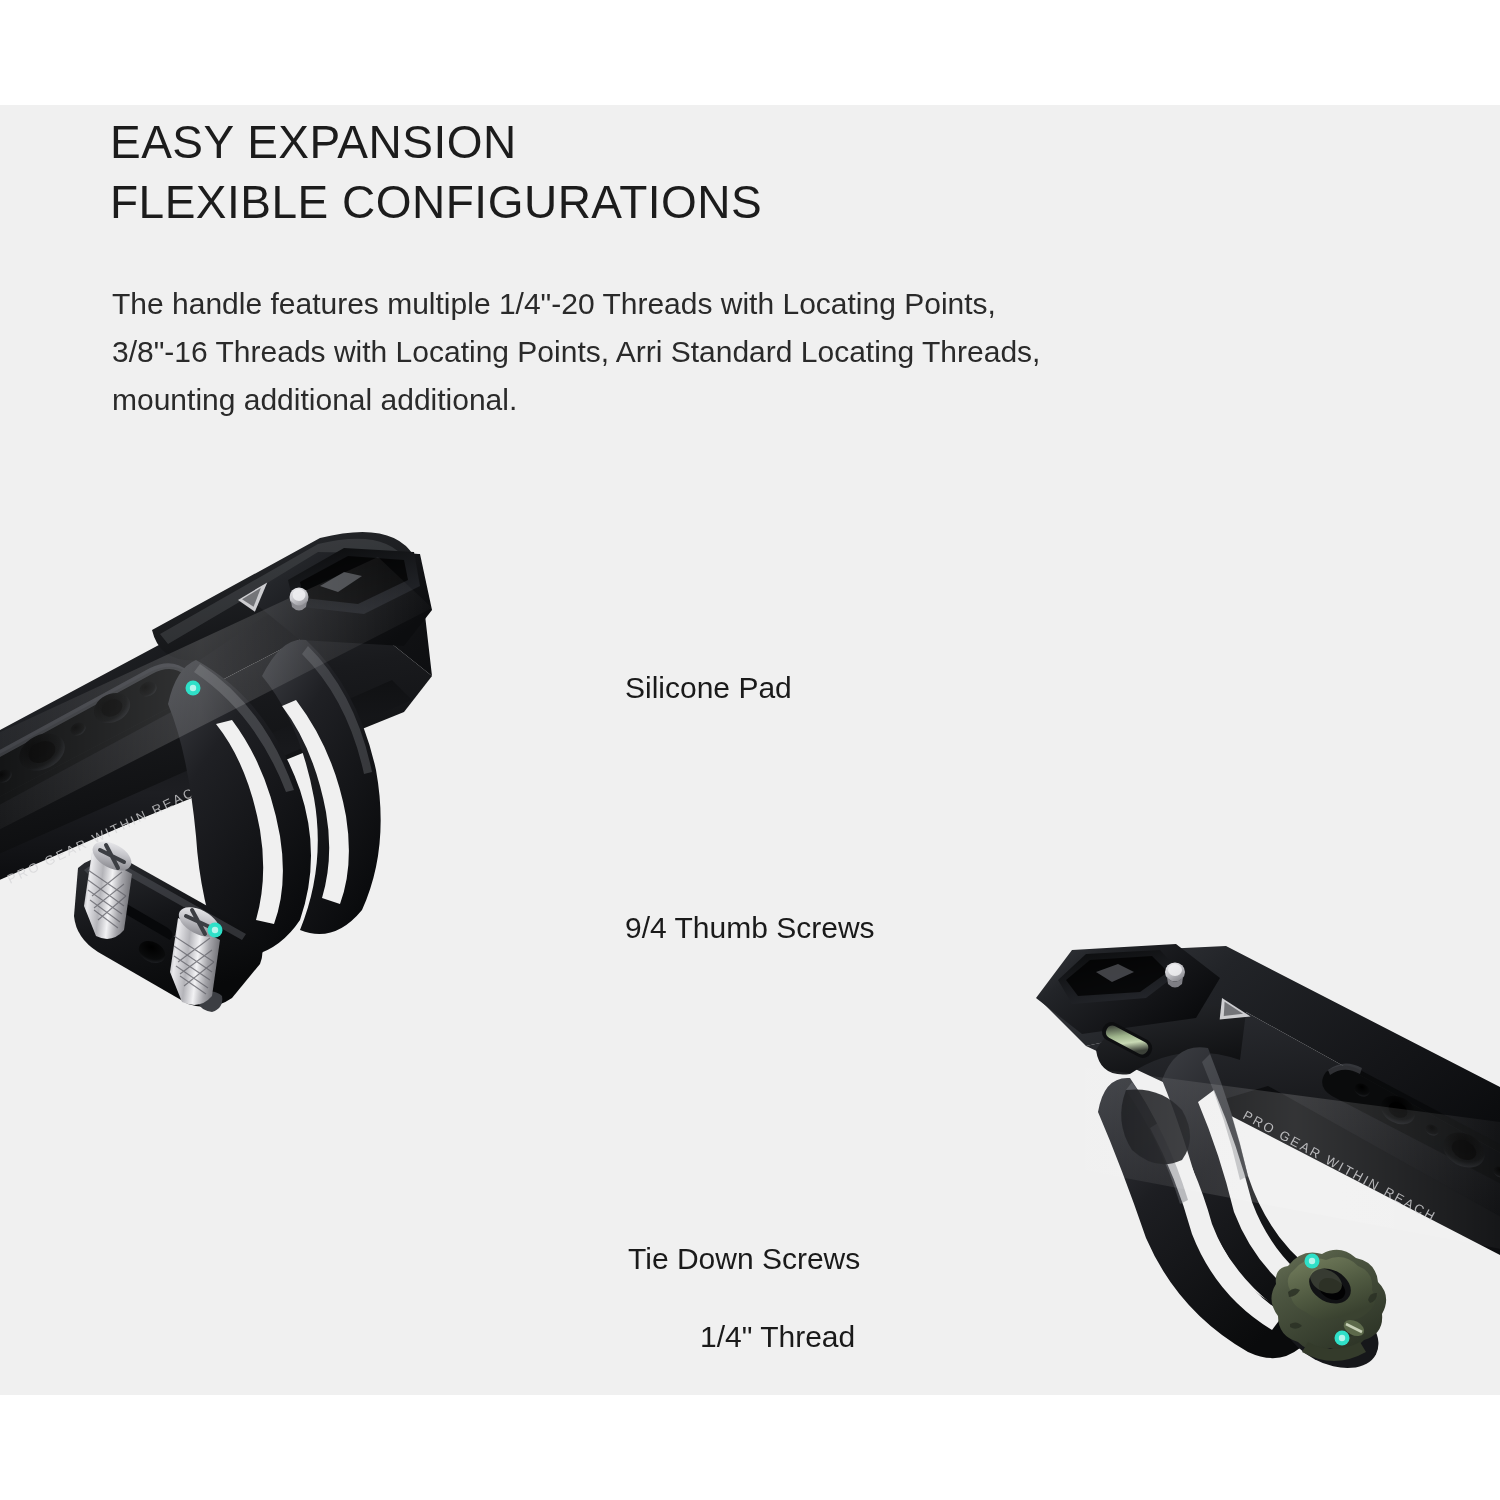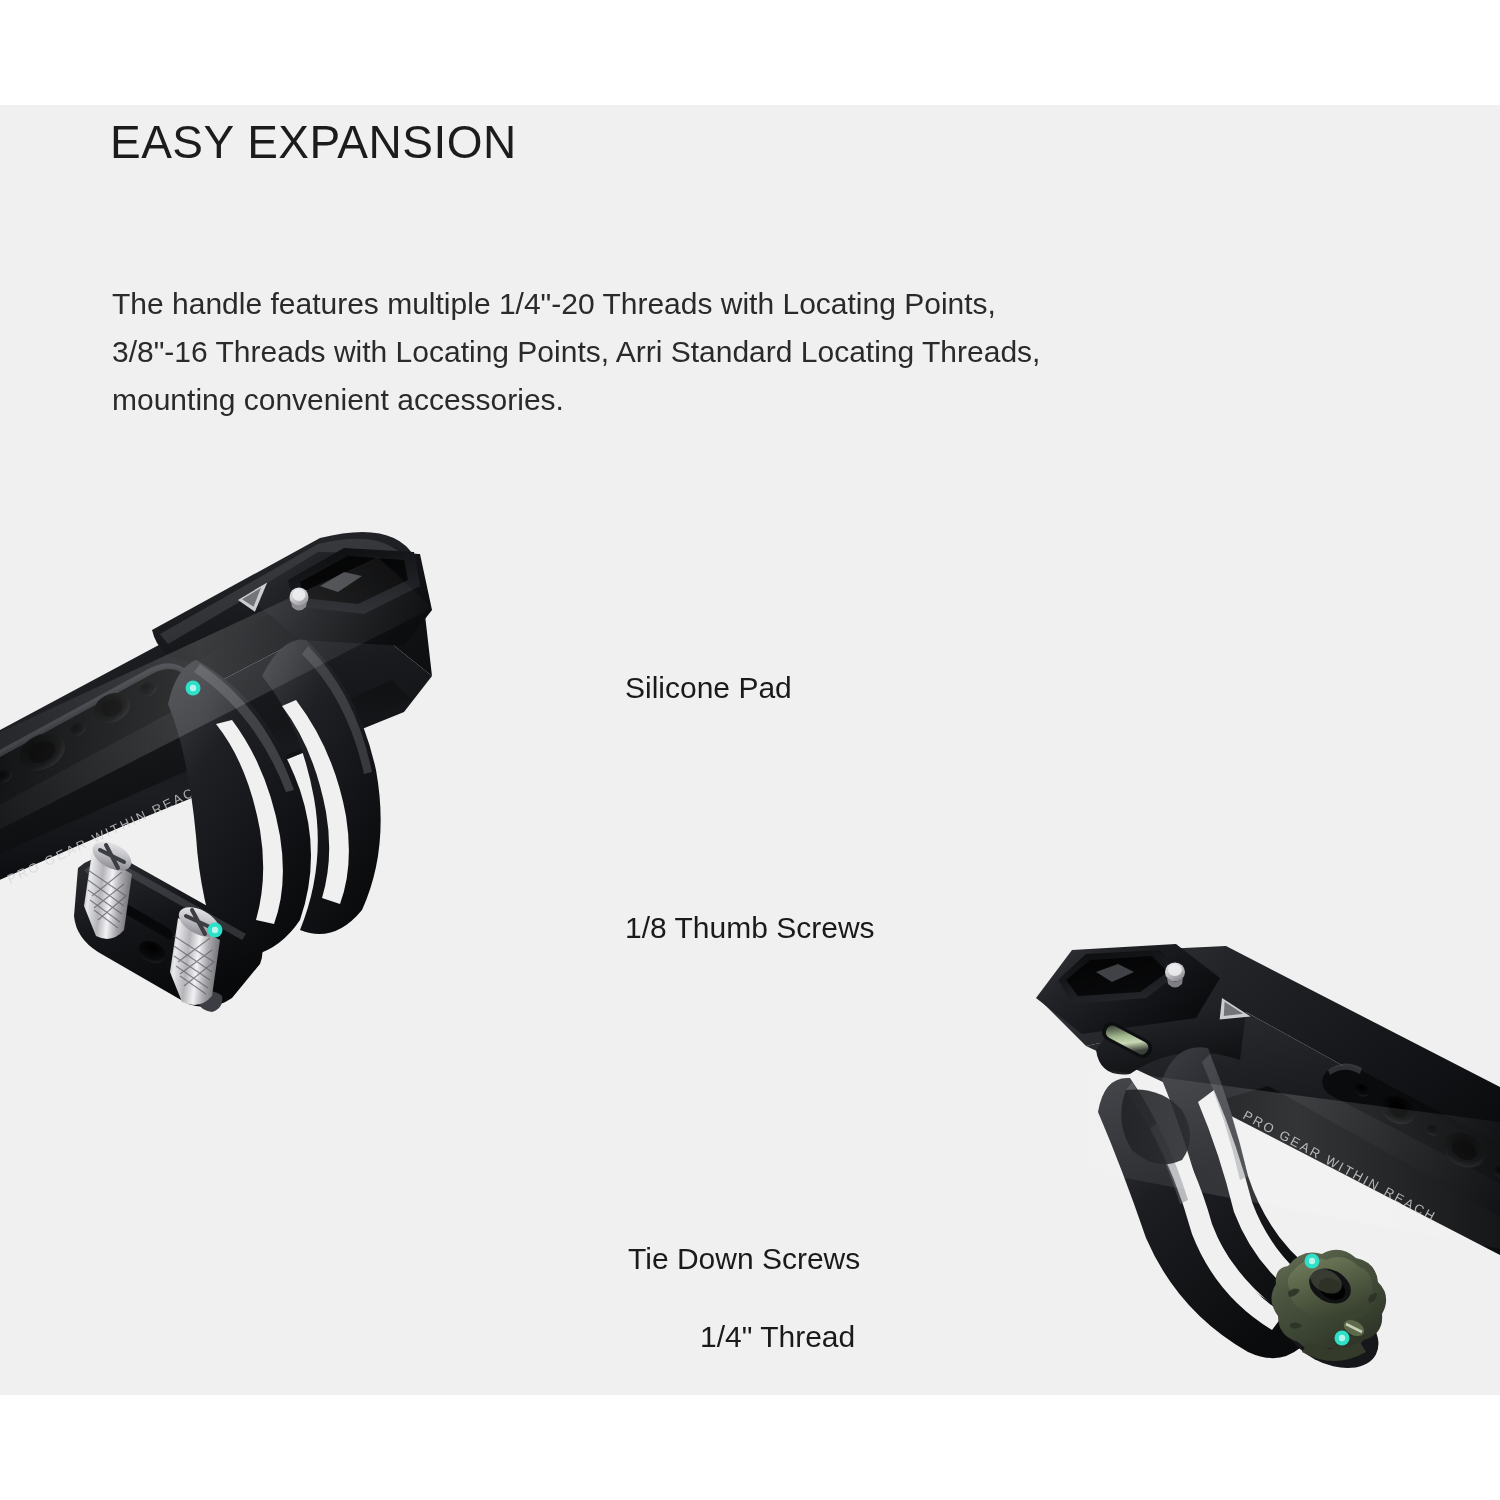--- a/index.html
+++ b/index.html
@@ -73,26 +73,27 @@
 </style>
 </head>
 <body>
 
 <div id="page">
 
   <div id="panel"></div>
 
   <div id="headings">
     <div class="h-line">EASY EXPANSION</div>
+    <div class="h-line">FLEXIBLE CONFIGURATIONS</div>
   </div>
 
   <div id="body-copy">
     <div class="p-line">The handle features multiple 1/4"-20 Threads with Locating Points,</div>
     <div class="p-line">3/8"-16 Threads with Locating Points, Arri Standard Locating Threads,</div>
-    <div class="p-line">mounting convenient accessories.</div>
+    <div class="p-line">mounting additional additional.</div>
   </div>
 
   <svg class="gfx" viewBox="0 0 1500 1500">
     <defs>
       <linearGradient id="railTop" x1="0" y1="0" x2="1" y2="0.6">
         <stop offset="0" stop-color="#3a3c41"></stop>
         <stop offset="0.25" stop-color="#24262a"></stop>
         <stop offset="0.6" stop-color="#16171a"></stop>
         <stop offset="1" stop-color="#0c0d0f"></stop>
       </linearGradient>
@@ -414,17 +415,17 @@
     </g>
 
     <g>
       <line x1="912" y1="1338" x2="1342" y2="1338" stroke="url(#leadFadeR)" stroke-width="2.4"></line>
       <circle cx="1342" cy="1338" r="7.5" fill="#2fe0c8"></circle>
       <circle cx="1342" cy="1338" r="3.2" fill="#b6f4ec"></circle>
     </g>
   </svg>
 
   <div class="callout" id="callout-silicone-pad">Silicone Pad</div>
-  <div class="callout" id="callout-thumb-screws">1/8 Thumb Screws</div>
+  <div class="callout" id="callout-thumb-screws">9/4 Thumb Screws</div>
   <div class="callout" id="callout-tie-down-screw">Tie Down Screws</div>
   <div class="callout" id="callout-quarter-thread">1/4" Thread</div>
 
 </div>
 
 </body></html>

